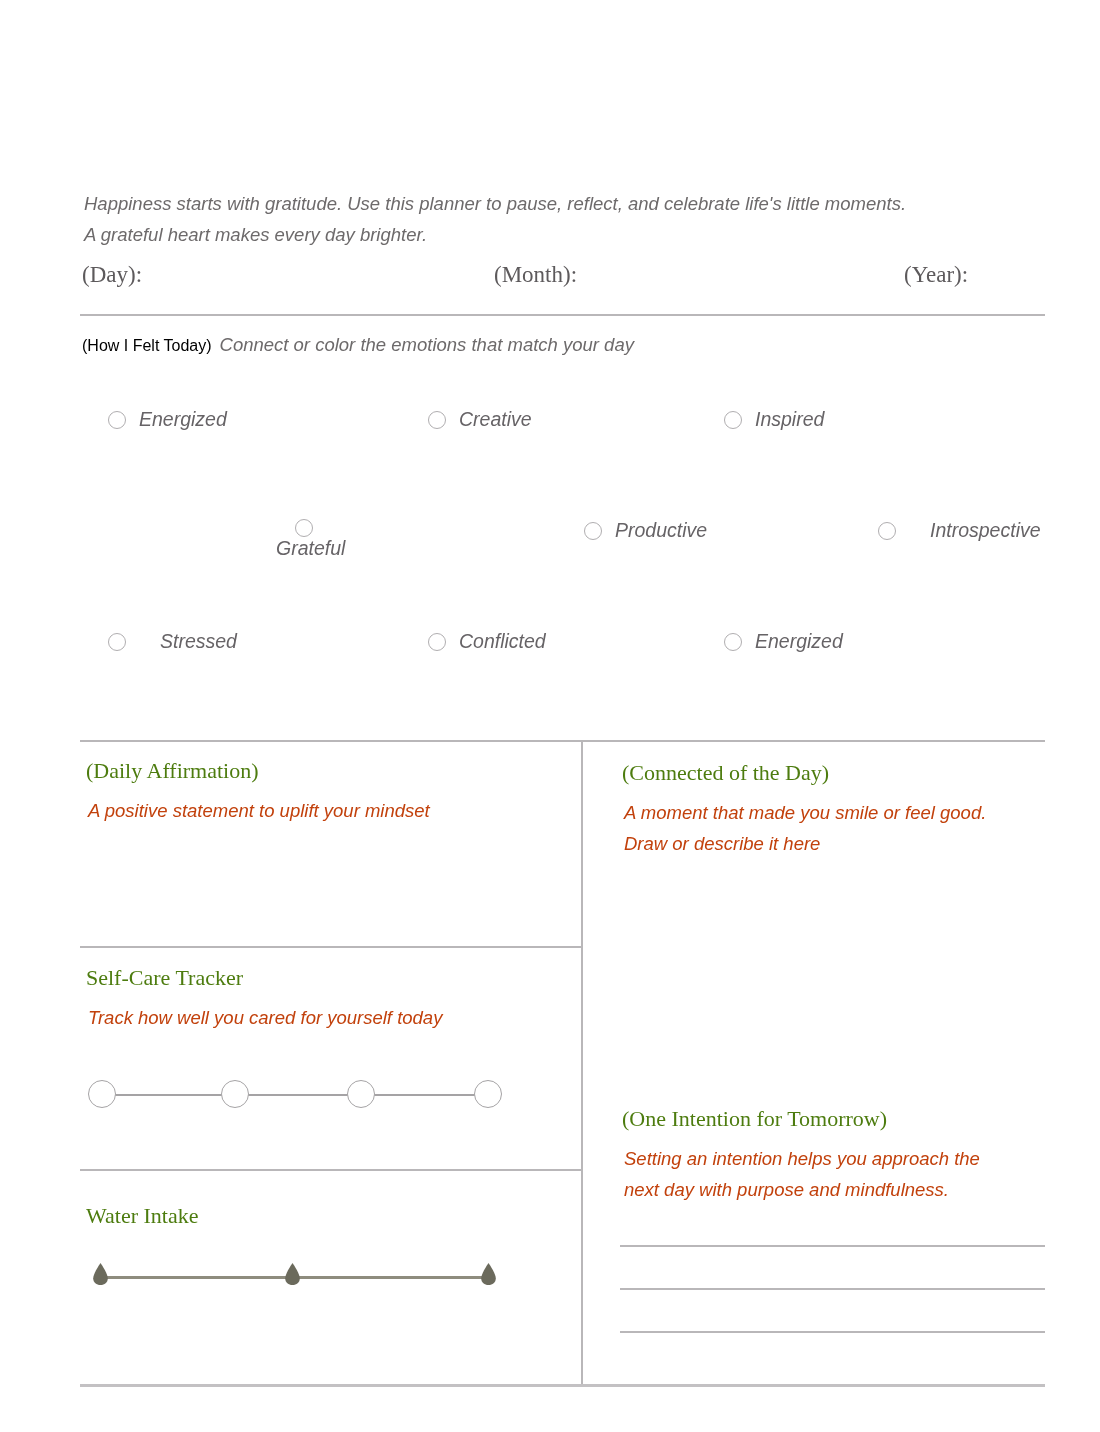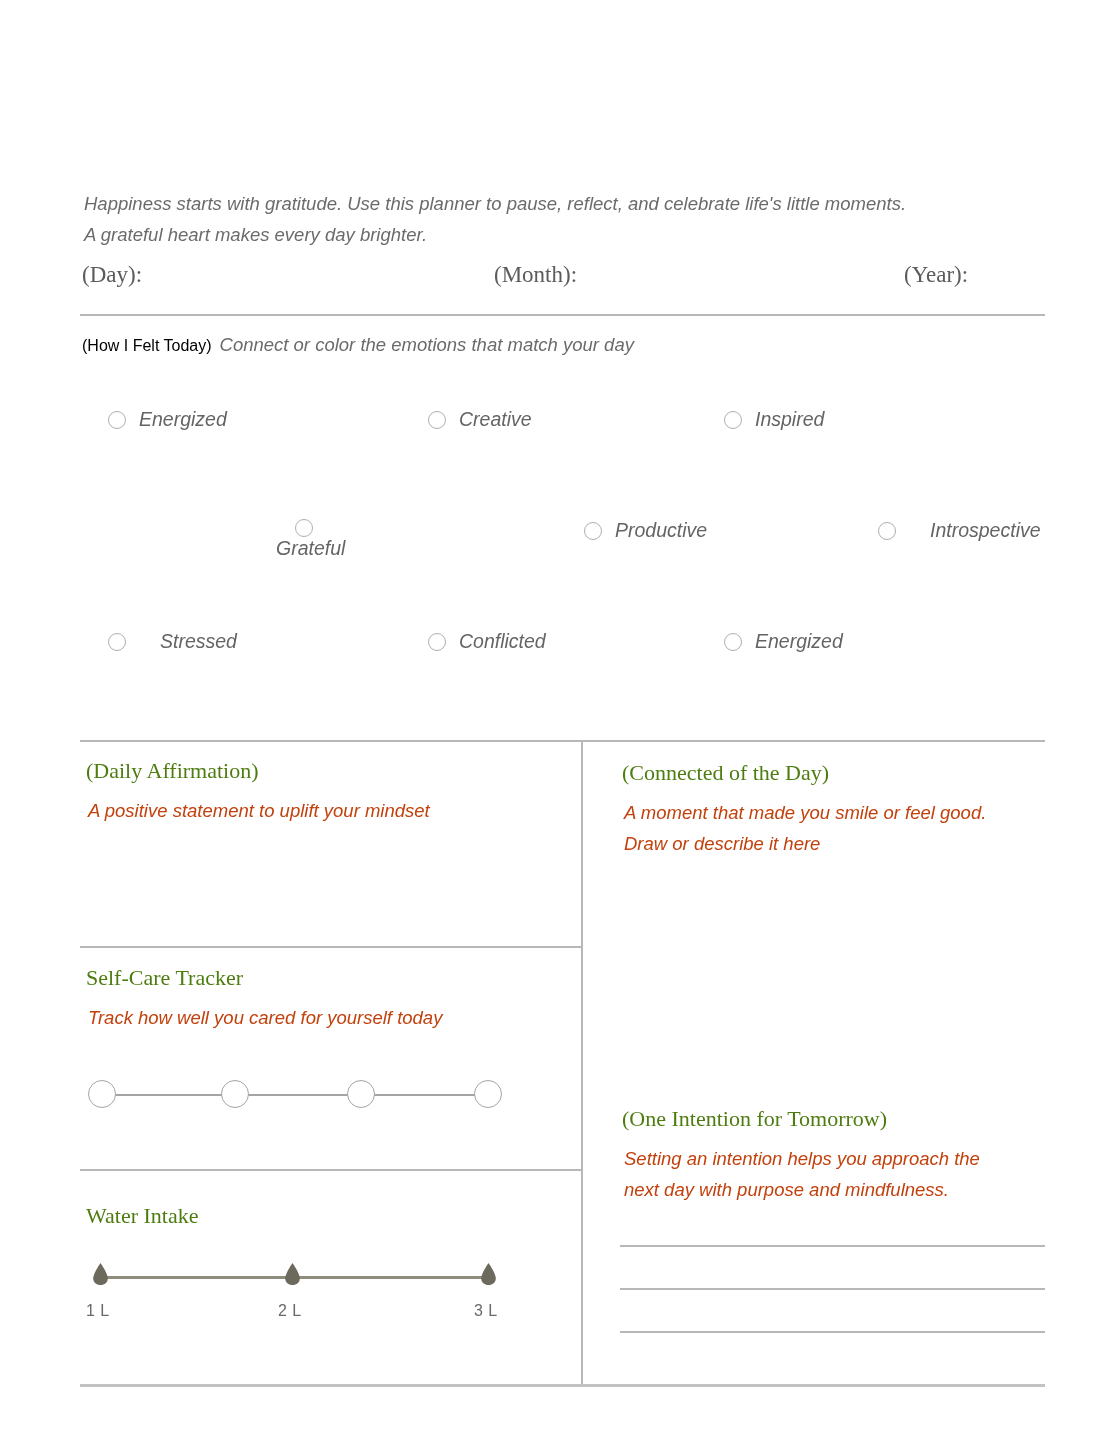--- a/index.html
+++ b/index.html
@@ -370,25 +370,20 @@
         <svg width="17" height="24" viewBox="0 0 17 24">
           <path d="M8.5 1 C8.5 1 1.2 11.5 1.2 16.2 C1.2 20.5 4.5 23 8.5 23 C12.5 23 15.8 20.5 15.8 16.2 C15.8 11.5 8.5 1 8.5 1 Z" fill="#6b6a5c"></path>
         </svg>
       </div>
       <div class="drop" style="left: 388px;">
         <svg width="17" height="24" viewBox="0 0 17 24">
           <path d="M8.5 1 C8.5 1 1.2 11.5 1.2 16.2 C1.2 20.5 4.5 23 8.5 23 C12.5 23 15.8 20.5 15.8 16.2 C15.8 11.5 8.5 1 8.5 1 Z" fill="#6b6a5c"></path>
         </svg>
       </div>
     </div>
-  <div class="water-labels" id="water-labels">
-      <div class="water-label" style="left: 0px;">1 L</div>
-      <div class="water-label" style="left: 192px;">2 L</div>
-      <div class="water-label" style="left: 388px;">3 L</div>
-    </div>
 
   <div class="sec-title" style="left:622px; top:760px;">(Connected of the Day)</div>
   <div class="sec-sub" style="left:624px; top:797px; width:430px;">
     <div>A moment that made you smile or feel good.</div>
     <div>Draw or describe it here</div>
   </div>
   <div style="position:absolute; left:624px; top:870px; width:425px; height:215px;"></div>
 
   <div class="sec-title" style="left:622px; top:1106px;">(One Intention for Tomorrow)</div>
   <div class="sec-sub" style="left:624px; top:1143px; width:430px;">

